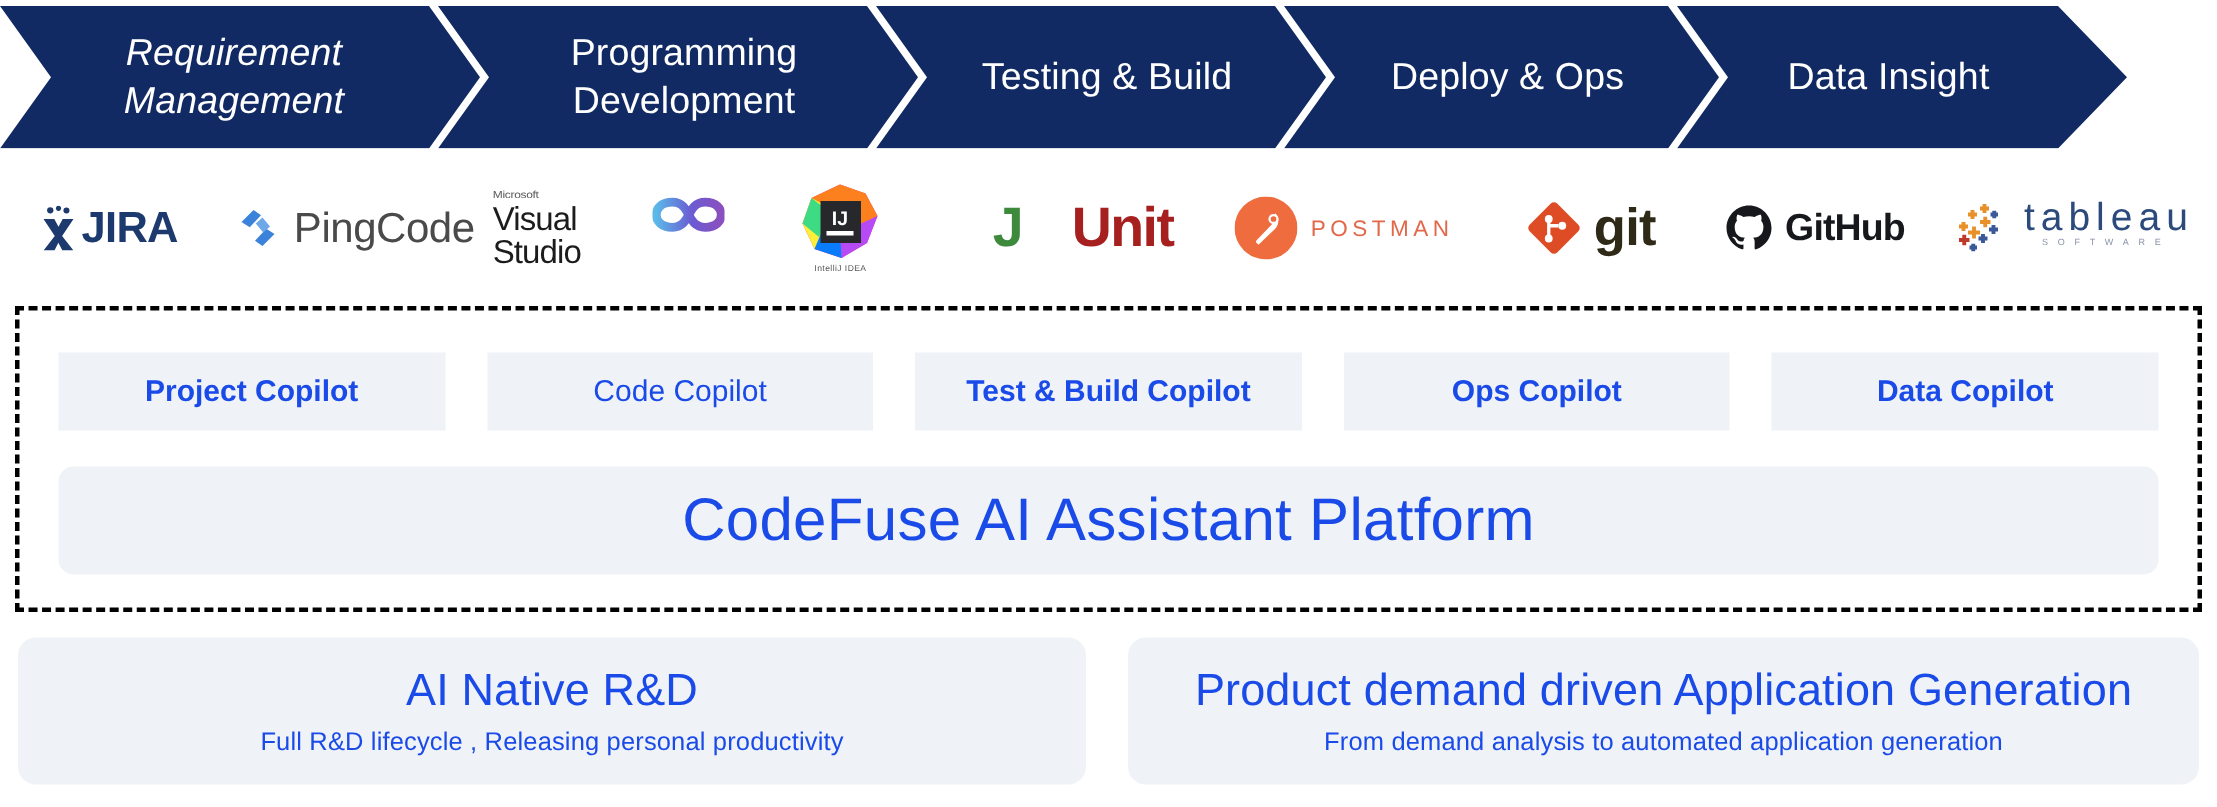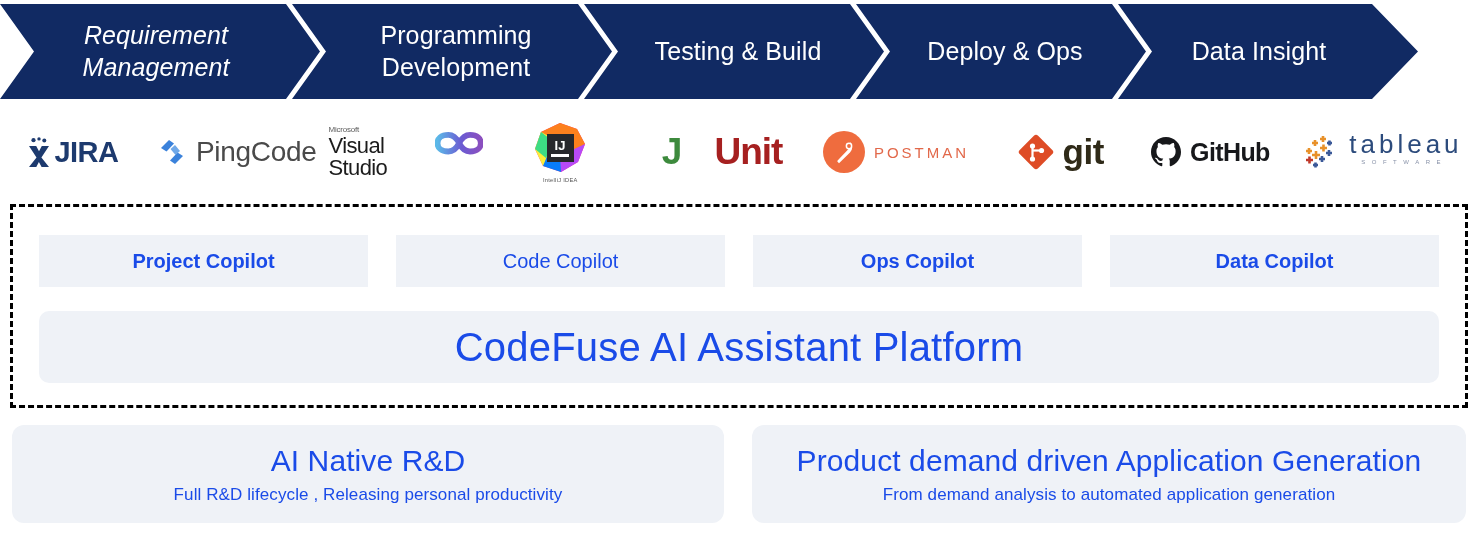--- a/index.html
+++ b/index.html
@@ -453,20 +453,23 @@
   <div class="copilot-region">
 
     <div class="copilot-row">
       <div class="copilot-card is-bold">
         <span>Project Copilot</span>
       </div>
       <div class="copilot-card">
         <span>Code Copilot</span>
       </div>
       <div class="copilot-card is-bold">
+        <span>Test &amp; Build Copilot</span>
+      </div>
+      <div class="copilot-card is-bold">
         <span>Ops Copilot</span>
       </div>
       <div class="copilot-card is-bold">
         <span>Data Copilot</span>
       </div>
     </div>
 
     <div class="platform-bar">
       <span>CodeFuse AI Assistant Platform</span>
     </div>

